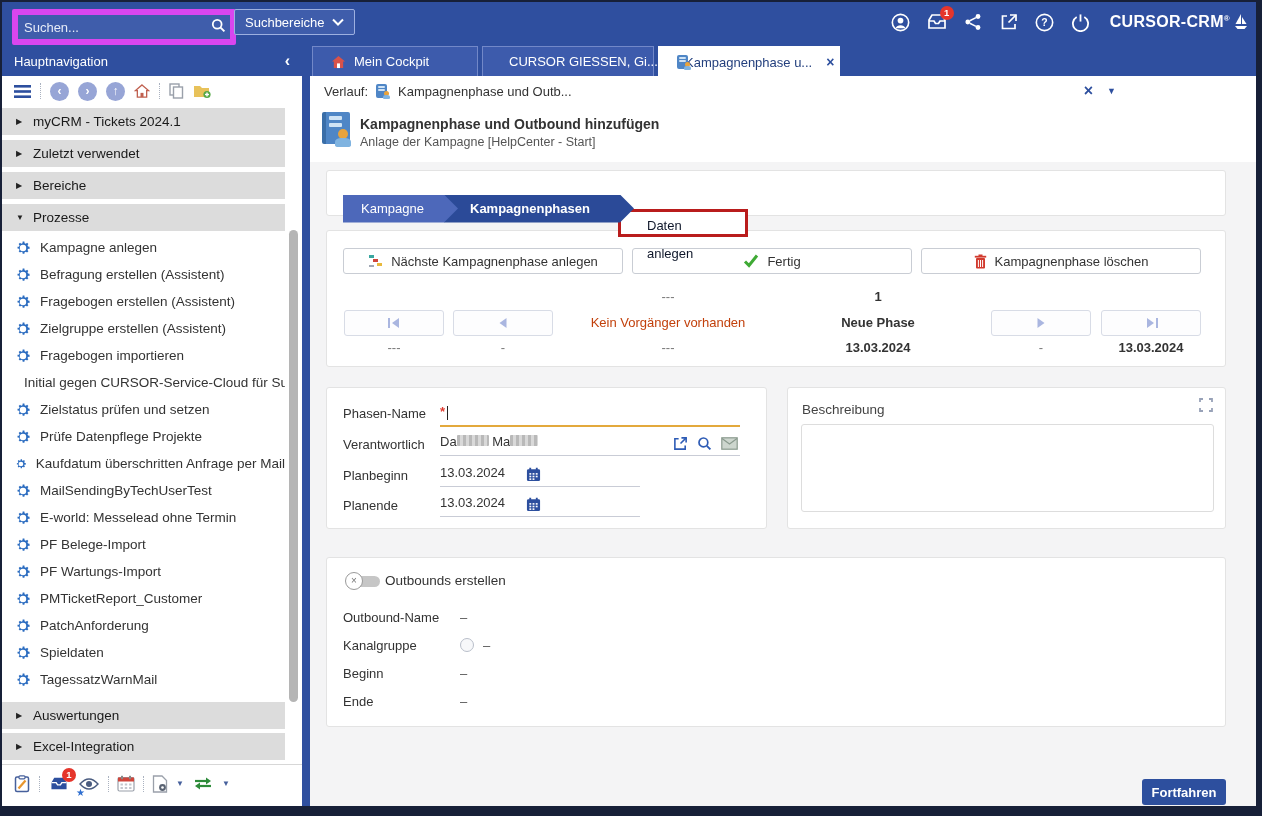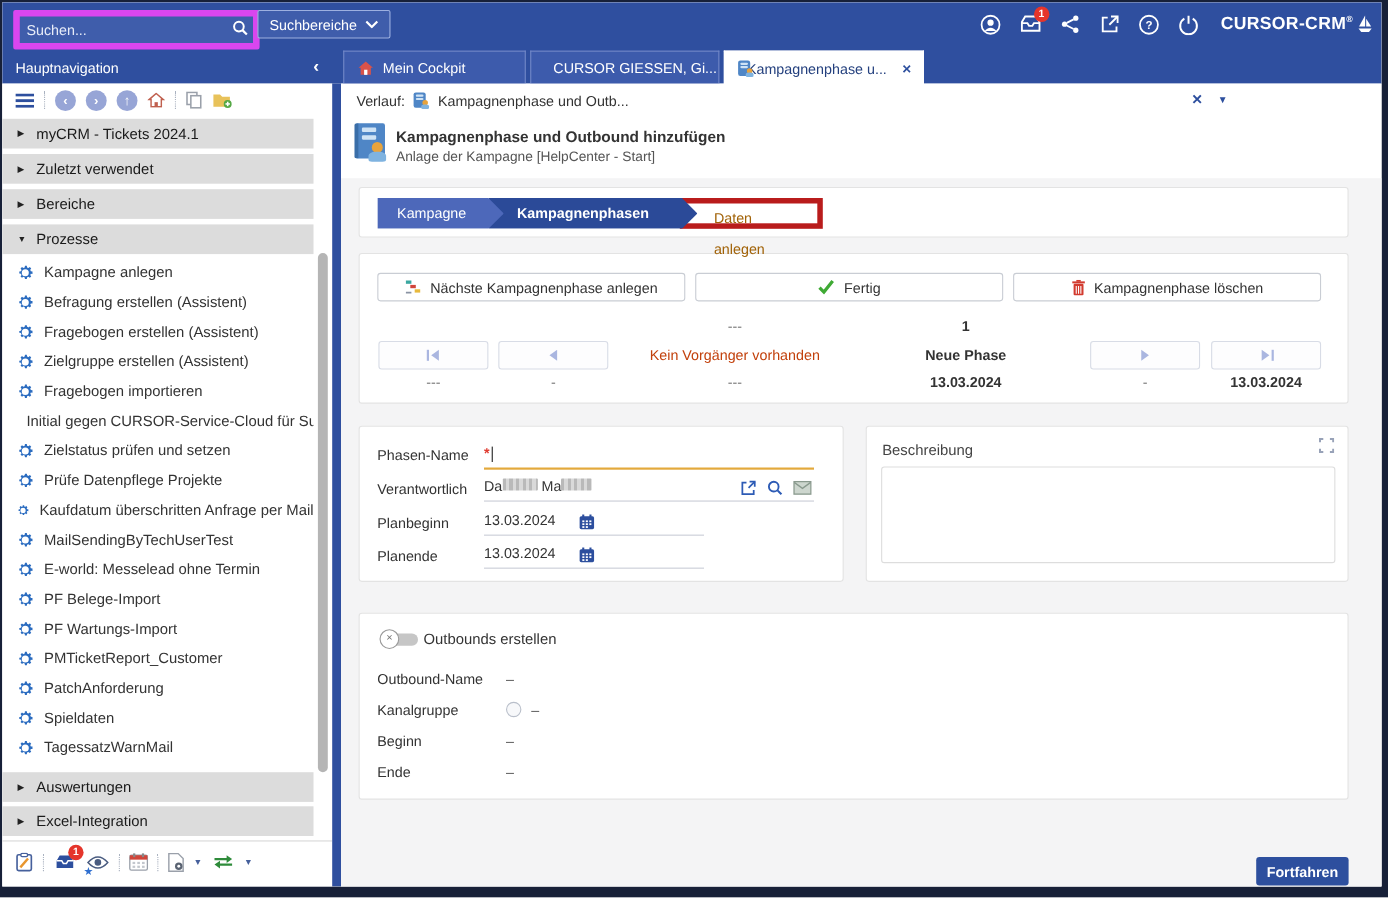--- a/index.html
+++ b/index.html
@@ -20,21 +20,21 @@
   .badge{position:absolute;top:-5px;right:-6px;min-width:14px;height:14px;border-radius:8px;background:#e5352b;color:#fff;font-size:9.5px;font-weight:bold;line-height:14px;text-align:center;padding:0 2px;box-sizing:border-box;}
   .brand{display:flex;align-items:center;gap:4px;color:#fff;font-weight:bold;font-size:16px;letter-spacing:.3px;margin-left:4px;}
   .brand sup{font-size:8px;}
 
   
   .nav-head{position:absolute;left:0;top:44px;width:300px;height:30px;color:#fff;display:flex;align-items:center;justify-content:space-between;padding:0 12px;box-sizing:border-box;}
   .nav-collapse{font-size:16px;font-weight:bold;cursor:pointer;line-height:1;}
 
   
   .tabs{position:absolute;left:310px;top:44px;height:30px;display:flex;gap:4px;}
-  .tab{height:30px;display:flex;align-items:center;gap:8px;padding:0 12px;box-sizing:border-box;color:#fff;background:#3d5bac;border:1px solid #7288c8;border-bottom:none;cursor:pointer;white-space:nowrap;}
+  .tab{height:30px;display:flex;align-items:center;gap:8px;padding:0 18px;box-sizing:border-box;color:#fff;background:#3d5bac;border:1px solid #7288c8;border-bottom:none;cursor:pointer;white-space:nowrap;}
   .tab.active{background:#fff;color:#24407e;border-color:#fff;height:31px;}
   .tab .x{font-weight:bold;font-size:14px;line-height:1;margin-left:6px;cursor:pointer;}
   .tab.active .x{color:#2d4f9e;}
 
   
   .sidebar{position:absolute;left:0;top:74px;width:300px;height:730px;background:#fff;}
   .divider{position:absolute;left:300px;top:74px;width:8px;height:730px;background:#2f4f9f;}
   .side-toolbar{position:absolute;left:0;top:0;width:300px;height:30px;display:flex;align-items:center;gap:9px;padding-left:12px;box-sizing:border-box;}
   .vsep{width:0;height:16px;border-left:1px dotted #aab2c0;}
   .circ-btn{width:19px;height:19px;border-radius:50%;background:#97a5d6;color:#fff;display:flex;align-items:center;justify-content:center;font-size:12px;font-weight:bold;cursor:pointer;line-height:1;}
@@ -61,21 +61,21 @@
   .page-sub{position:absolute;left:50px;top:29px;font-size:12.5px;color:#555;}
 
   .gray{position:absolute;left:0;top:86px;width:946px;height:644px;background:#f4f4f5;}
   .card{position:absolute;background:#fff;border:1px solid #e3e3e3;border-radius:3px;box-sizing:border-box;}
 
   
   .wiz{position:absolute;left:16px;top:8px;display:flex;align-items:center;}
   .step{height:28px;line-height:28px;padding:0 18px;color:#fff;font-size:13px;position:relative;}
   .step.s1{background:#4d68ba;clip-path:polygon(0 0,calc(100% - 14px) 0,100% 50%,calc(100% - 14px) 100%,0 100%);z-index:3;}
   .step.s2{background:#2b4a98;font-weight:bold;clip-path:polygon(0 0,calc(100% - 14px) 0,100% 50%,calc(100% - 14px) 100%,0 100%);margin-left:-14px;padding-left:26px;z-index:2;}
-  .step.s3{background:#fff;color:#a16207;border:5px solid #b91c1c;margin-left:-16px;padding-left:26px;z-index:1;}
+  .step.s3{background:#fff;color:#0f172a;border:3px solid #b91c1c;margin-left:-16px;padding-left:26px;z-index:1;margin-top:29px;}
 
   
   .act-btn{position:absolute;top:17px;height:26px;width:280px;background:#fff;border:1px solid #c9cdd4;border-radius:3px;display:flex;align-items:center;justify-content:center;gap:8px;box-sizing:border-box;cursor:pointer;font-size:13px;color:#333;}
 
   
   .pg-col{position:absolute;top:55px;text-align:center;}
   .pg-col .t{height:22px;line-height:22px;color:#777;}
   .pg-col .m{height:26px;line-height:26px;margin-top:2px;color:#c2410c;}
   .pg-col .b{height:22px;line-height:24px;color:#777;}
   .pg-col .bold{color:#333;font-weight:bold;}

